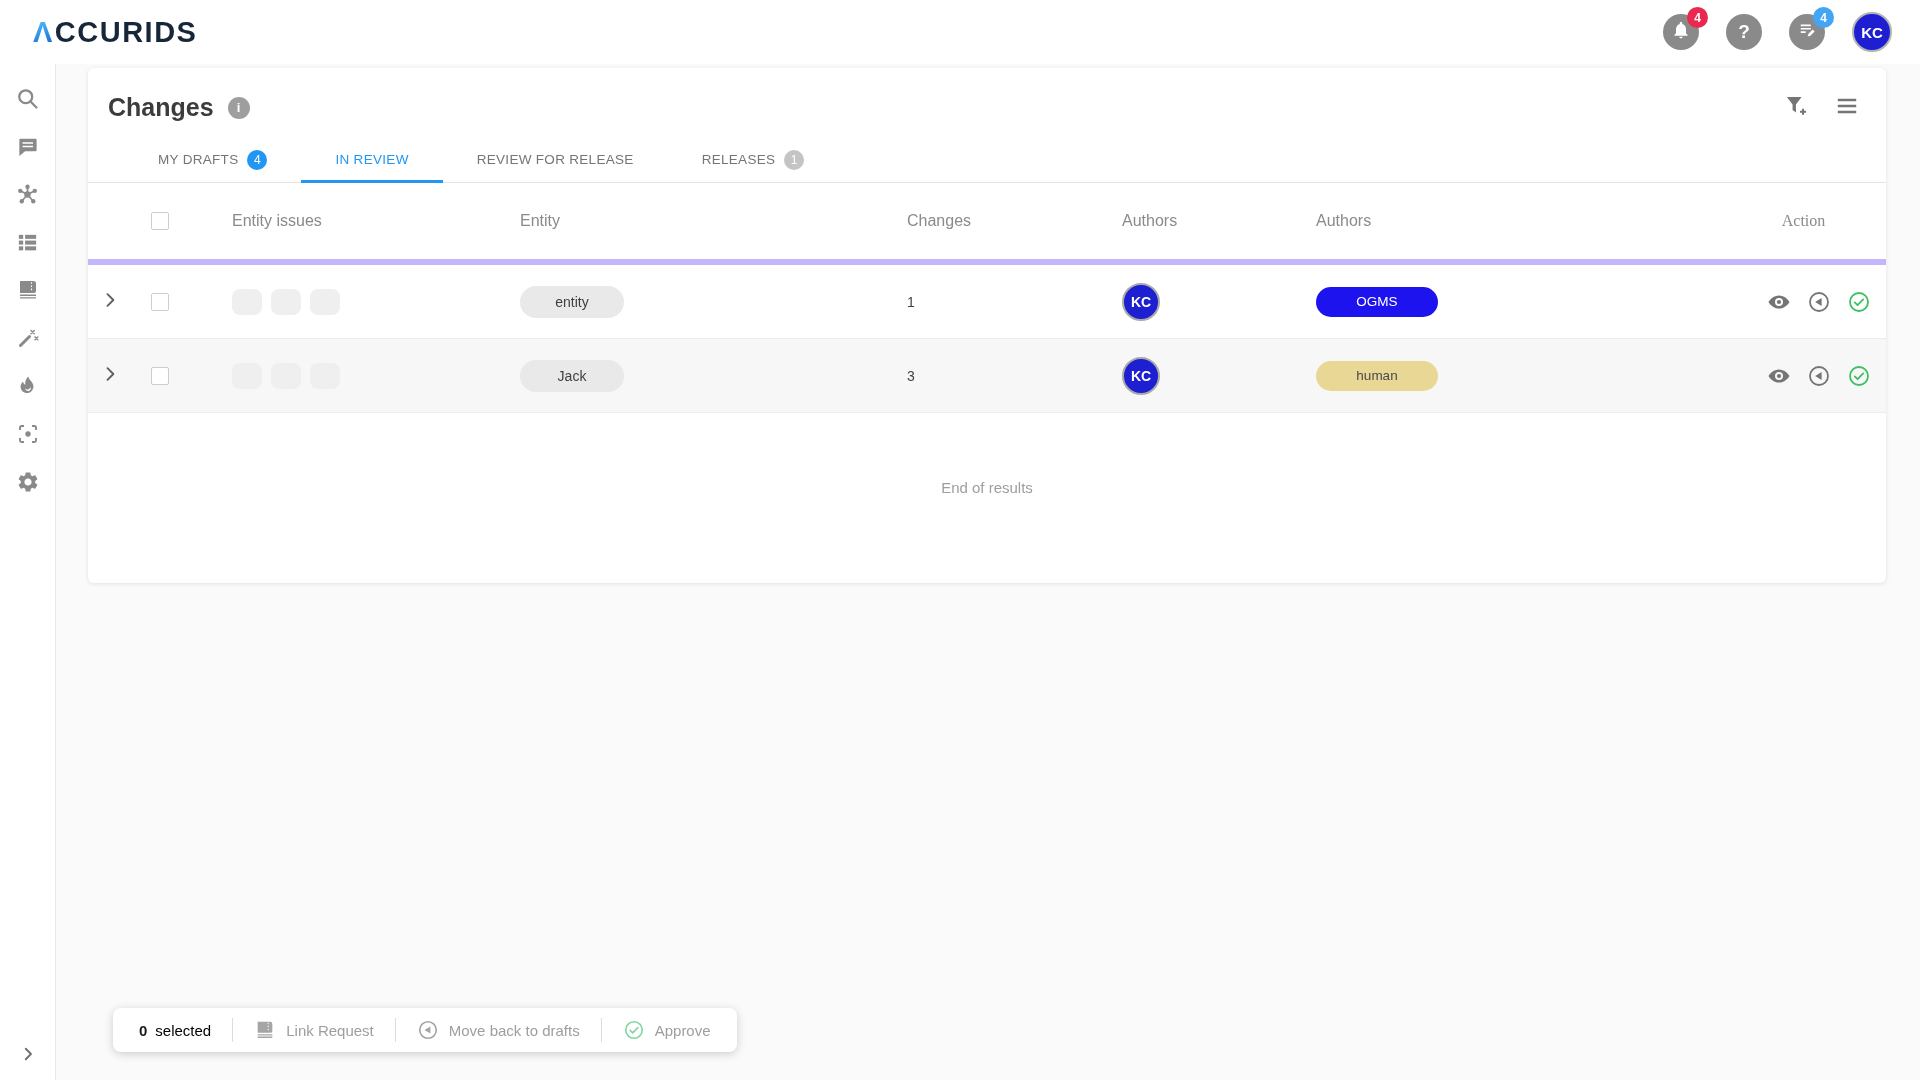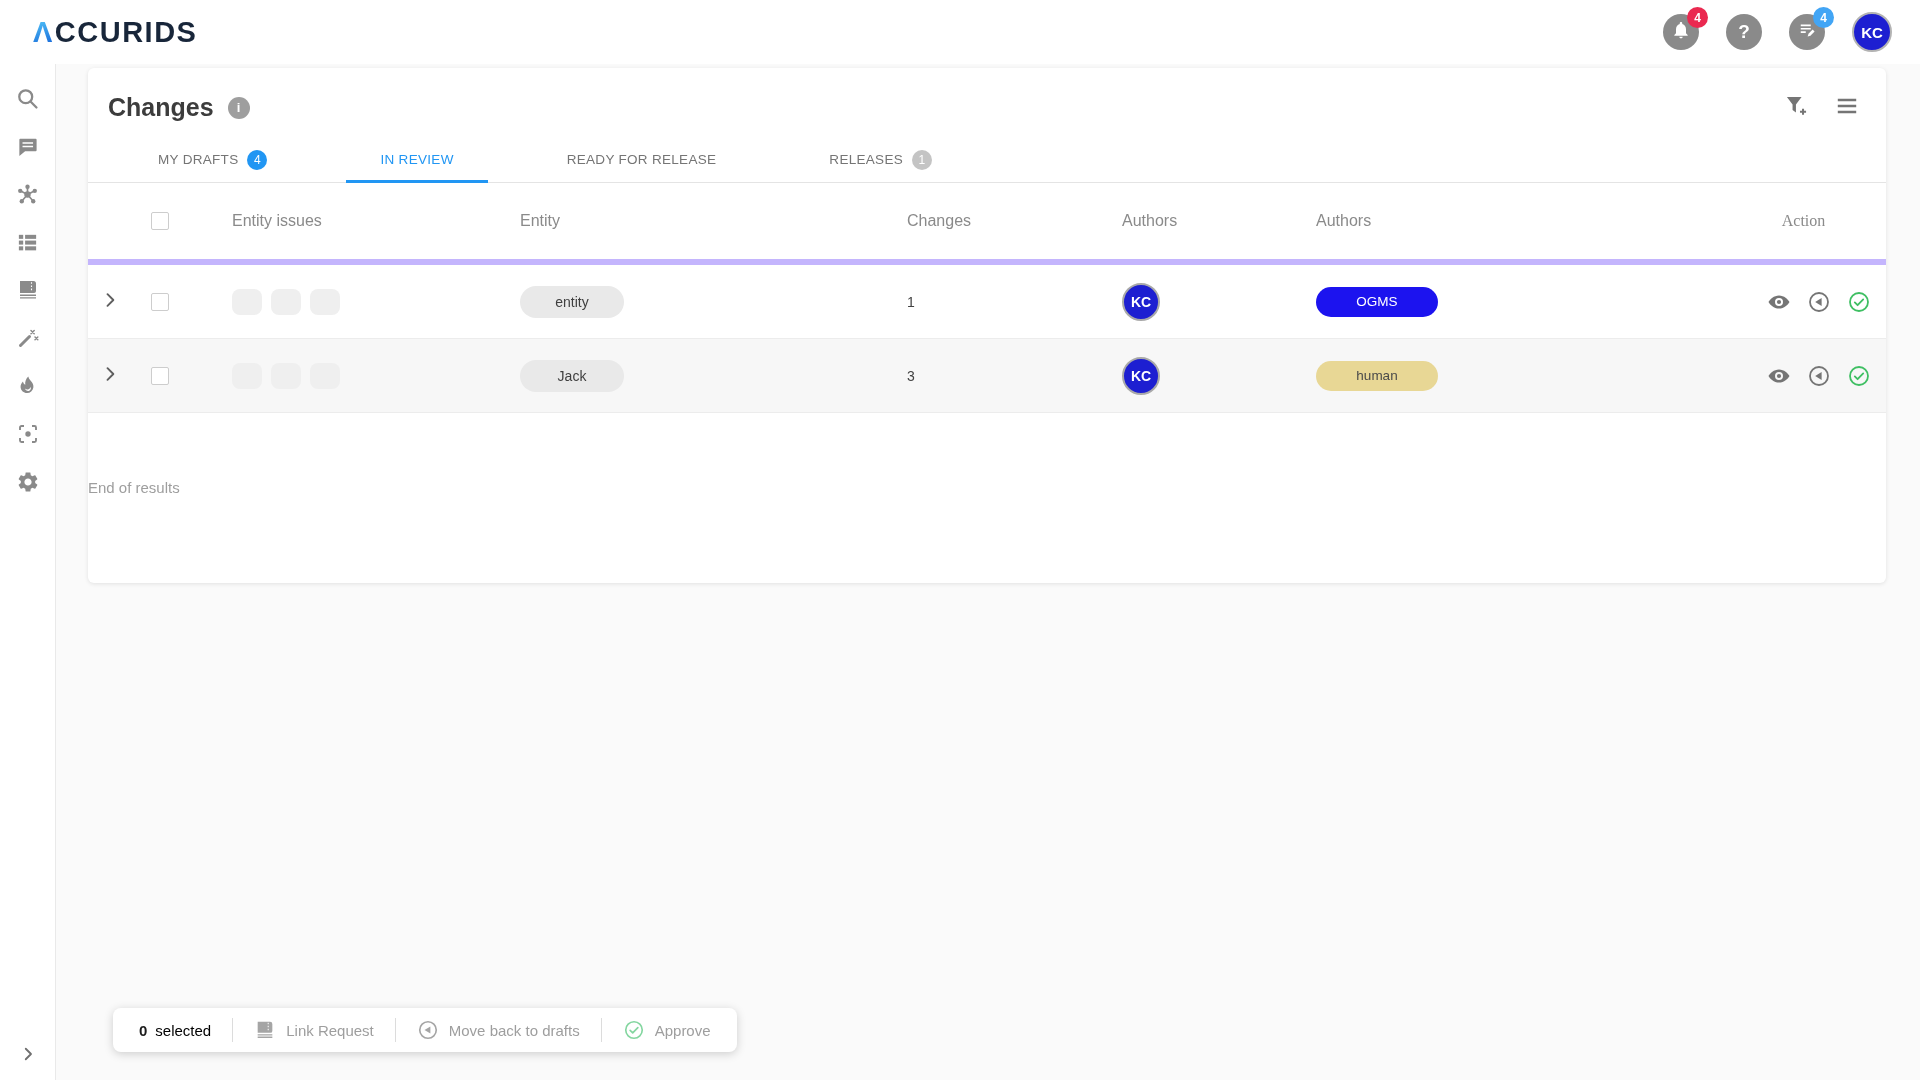--- a/index.html
+++ b/index.html
@@ -34,21 +34,21 @@
   .card { position:absolute; left:88px; top:68px; width:1798px; height:515px; background:#fff;
     border-radius:6px; box-shadow:0 1px 4px rgba(0,0,0,0.10); }
   .card-header { display:flex; align-items:center; justify-content:space-between; padding:24px 26px 0 20px; }
   .page-title { display:flex; align-items:center; gap:14px; font-size:25px; font-weight:700; color:#3c3c3c; }
   .info-icon { width:22px; height:22px; border-radius:50%; background:#9e9e9e; color:#fff; font-size:13px;
     font-weight:700; display:flex; align-items:center; justify-content:center; cursor:pointer; }
   .card-actions { display:flex; align-items:center; gap:24px; color:#757575; }
   .card-actions > div { cursor:pointer; display:flex; align-items:center; }
 
   
-  .tabs { display:flex; align-items:flex-end; padding-left:36px; margin-top:14px; border-bottom:1px solid #e4e4e4;gap:45px; }
+  .tabs { display:flex; align-items:flex-end; padding-left:36px; margin-top:14px; border-bottom:1px solid #e4e4e4; }
   .tab { height:45px; display:flex; align-items:center; gap:9px; padding:0 34px; font-size:13.5px;
     letter-spacing:0.3px; color:#757575; position:relative; cursor:pointer; white-space:nowrap; }
   .tab.active { color:#2196f3; }
   .tab.active::after { content:""; position:absolute; left:0; right:0; bottom:-1px; height:3px; background:#2196f3; }
   .tab-badge { min-width:20px; height:20px; border-radius:10px; color:#fff; font-size:12px; font-weight:400;
     display:flex; align-items:center; justify-content:center; }
   .tab-badge.blue { background:#2196f3; }
   .tab-badge.gray { background:#c4c4c4; }
 
   
@@ -67,21 +67,21 @@
     padding:0 26px; border-radius:16px; background:#e9e9e9; color:#3f3f3f; font-size:14px; margin-left:16px; }
   .cell-avatar { margin-left:16px; width:38px; height:38px; border-radius:50%; background:#1d1fd1;
     border:2px solid #a9a9a9; color:#fff; font-size:14px; font-weight:700;
     display:flex; align-items:center; justify-content:center; }
   .ds-pill { display:inline-flex; align-items:center; justify-content:center; height:30px; min-width:122px;
     padding:0 18px; border-radius:15px; font-size:13.5px; margin-left:16px;text-align:center; }
   .actions { display:flex; align-items:center; justify-content:center; gap:16px; color:#757575; }
   .actions > span { display:flex; cursor:pointer; }
   .act-approve { color:#3fbf63; }
   .action-head { text-align:center; padding-right:30px;font-family:Liberation Serif, serif; }
-  .end-results { text-align:left; padding-top:66px; color:#9e9e9e; font-size:15px; }
+  .end-results { text-align:center; padding-top:66px; color:#9e9e9e; font-size:15px; }
 
   
   .selbar { position:fixed; left:113px; top:1008px; height:44px; background:#fff; border-radius:8px;
     box-shadow:0 2px 10px rgba(0,0,0,0.18); display:inline-flex; align-items:center;
     padding:0 26px; gap:21px; font-size:15px; z-index:30; }
   .sel-count { display:flex; gap:8px; align-items:baseline; }
   .sel-count b { color:#1c1c1c; }
   .sel-count span { color:#000000; }
   .sel-div { width:1px; height:24px; background:#dcdcdc; }
   .sel-btn { display:flex; align-items:center; gap:10px; color:#9e9e9e; cursor:pointer; }
@@ -242,21 +242,21 @@
 
   <div class="tabs">
     <div class="tab">
       <span>MY DRAFTS</span>
       <span class="tab-badge blue">4</span>
     </div>
     <div class="tab active">
       <span>IN REVIEW</span>
     </div>
     <div class="tab">
-      <span>READY FOR RELEASE</span>
+      <span>REVIEW FOR RELEASE</span>
     </div>
     <div class="tab">
       <span>RELEASES</span>
       <span class="tab-badge gray">1</span>
     </div>
   </div>
 
   <div class="trow thead">
     <div></div>
     <div class="cbx"></div>

